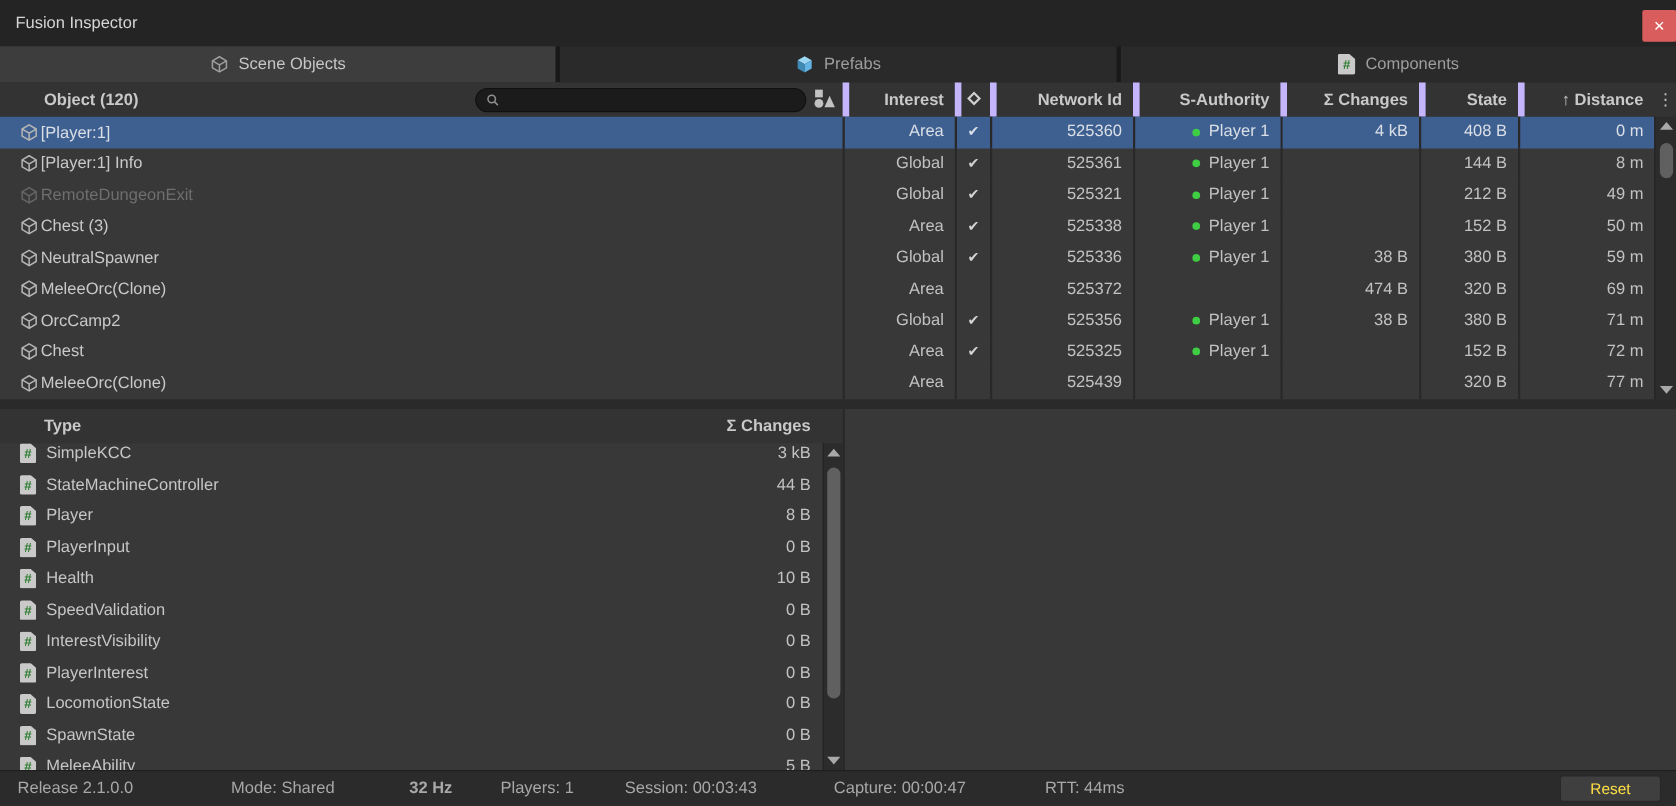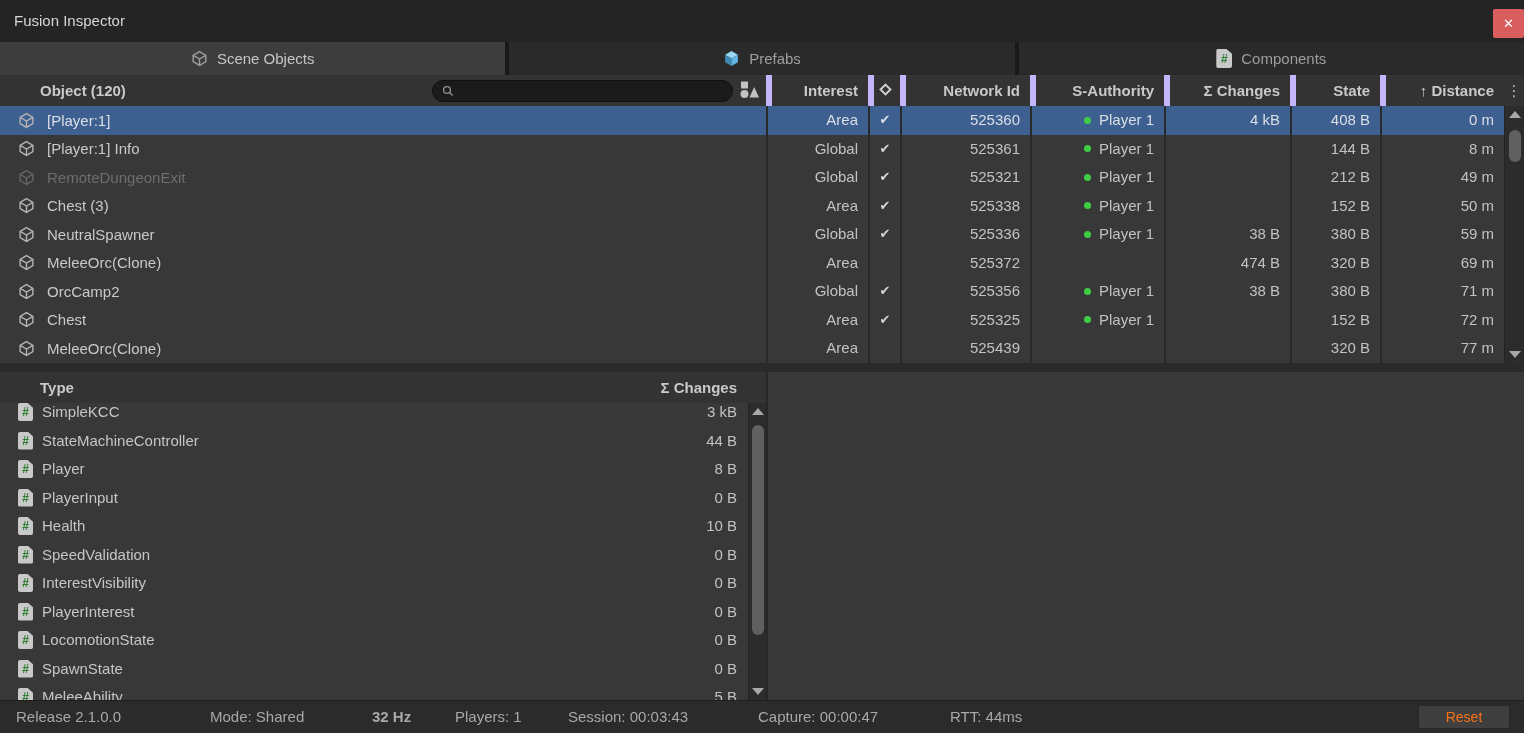--- a/index.html
+++ b/index.html
@@ -44,21 +44,21 @@
   .hc-int{width:102px;} .hc-chk{width:32px;text-align:center;padding:0;position:relative;}
   .hc-nid{width:130px;} .hc-sauth{width:134px;} .hc-chg{width:126px;}
   .hc-st{width:90px;} .hc-dist{width:124px;}
   .hc-menu{width:20px;border:none;text-align:center;line-height:31px;padding:0;color:#c0c0c0;font-weight:400;cursor:pointer;background:transparent;font-size:15px;}
   .diamond{position:absolute;left:50%;top:50%;width:9px;height:9px;margin:-6px 0 0 -6px;
     border:2px solid #cfcfcf;transform:rotate(45deg);background:transparent;}
 
   
   .objtable{position:absolute;left:0;top:106px;width:1504px;height:257px;overflow:hidden;}
   .orow{display:flex;height:28.5px;cursor:pointer;}
-  .oname{width:766px;flex:0 0 766px;display:flex;align-items:center;gap:12px;padding-left:18px;color:#c9c9c9;}
+  .oname{width:766px;flex:0 0 766px;display:flex;align-items:center;gap:2px;padding-left:18px;color:#c9c9c9;}
   .cell{flex:0 0 auto;border-left:2px solid var(--divider);text-align:right;line-height:28.5px;padding-right:10px;color:var(--txt);}
   .c-int{width:102px;} .c-chk{width:32px;text-align:center;padding:0;color:#d5d5d5;font-size:13px;}
   .c-nid{width:130px;} .c-sauth{width:134px;position:relative;} .c-chg{width:126px;}
   .c-st{width:90px;} .c-dist{width:124px;}
   .dot{position:absolute;left:52px;top:50%;width:7px;height:7px;margin-top:-3.5px;border-radius:50%;background:var(--green);}
   .orow.sel .oname,.orow.sel .cell{background:var(--sel);}
   .orow.sel .oname,.orow.sel .cell{color:#dbdfe6;}
   .orow.dim .oname{color:var(--txt-dim);}
   .orow.dim .cube-svg{color:#646464;}
   .orow .cube-svg{color:#b5b5b5;}
@@ -86,21 +86,21 @@
   .crow{height:28.5px;display:flex;padding:0 29px 0 18px;cursor:pointer;}
   .crow .ctype{margin-left:9px;color:#c6c6c6;}
   .crow .cval{margin-left:auto;color:var(--txt);}
 
   
   .statusbar{position:absolute;left:0;bottom:0;width:100%;height:33px;background:#2b2b2b;border-top:1px solid #1e1e1e;color:#a8a8a8;}
   .statusbar span{position:absolute;top:0;line-height:32px;}
   .st-release{left:16px;text-align:right;} .st-mode{left:210px;} .st-hz{left:372px;font-weight:bold;} .st-players{left:455px;}
   .st-session{left:568px;} .st-capture{left:758px;} .st-rtt{left:950px;}
   .resetbtn{position:absolute;right:14px;top:4px;width:92px;height:24px;background:#3f3f3f;border:1px solid #282828;
-    border-radius:3px;color:#f97316;font-size:14px;cursor:pointer;}
+    border-radius:3px;color:#fde047;font-size:14px;cursor:pointer;}
 </style>
 </head>
 <body>
 
 <svg width="0" height="0" style="position:absolute">
   <defs>
     <g id="cube-wire">
       <path d="M8 1.5 L14 5 L14 11 L8 14.5 L2 11 L2 5 Z" fill="none" stroke="currentColor" stroke-width="1.3"></path>
       <path d="M2 5 L8 8.5 L14 5 M8 8.5 L8 14.5" fill="none" stroke="currentColor" stroke-width="1.3"></path>
     </g>

